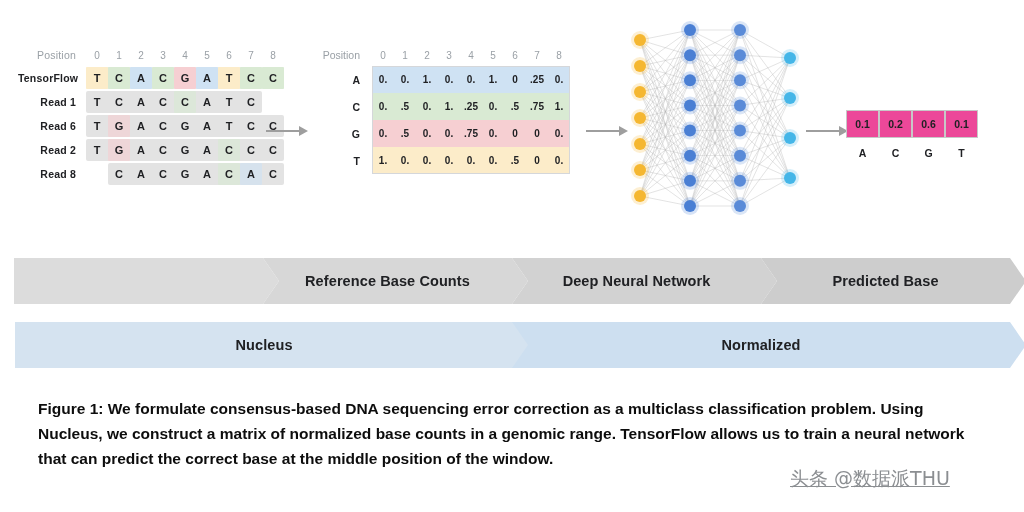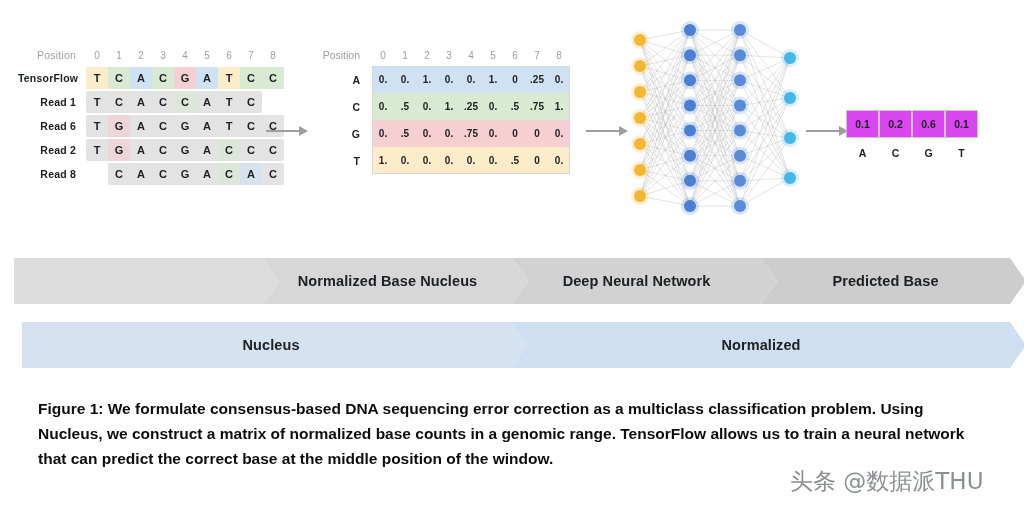--- a/index.html
+++ b/index.html
@@ -95,21 +95,21 @@
 
   
   #nnet { position: absolute; left: 628px; top: 18px; width: 180px; height: 200px; }
   #nnet svg { display: block; }
 
   
   #predict { position: absolute; left: 846px; top: 110px; }
   .pred-boxes { display: flex; }
   .pred-box {
     width: 33px; height: 28px;
-    background: #d946ef; border: 1px solid #c8c8c8;
+    background: #ec4899; border: 1px solid #c8c8c8;
     display: flex; align-items: center; justify-content: center;
     font-size: 10.5px; font-weight: bold; color: #202124;
   }
   .pred-labels { display: flex; margin-top: 9px; }
   .pred-lab {
     width: 33px; text-align: center;
     font-size: 10.5px; font-weight: bold; color: #202124;
   }
 
   
@@ -132,22 +132,22 @@
   .b2 { background: #cddff0; }
 
   
   #caption {
     position: absolute; left: 38px; top: 396px; width: 950px;
     font-size: 15.5px; font-weight: bold; line-height: 25px;
     color: #0d0d0d;
   }
   #watermark {
     position: absolute; left: 790px; top: 466px;
-    font-size: 23px; color: #5f6368; opacity: .72;
-    font-family: "DejaVu Sans", sans-serif; white-space: nowrap;
+    font-size: 19px; color: #5f6368; opacity: .72;
+    font-family: "DejaVu Sans", sans-serif; white-space: nowrap; text-decoration: underline;
   }
 </style>
 </head>
 <body>
 
 <div id="page">
 
   <div id="diagram">
 
     <div id="pileup">
@@ -578,33 +578,33 @@
         </div>
     </div>
   </div>
 
   <div class="band-row" id="band-gray">
       <div class="chev" style="left: 0px; width: 249px;">
         <div class="body g1" style="width: 265px; clip-path: polygon(0px 0px, 249px 0px, 265px 50%, 249px 100%, 0px 100%);"></div>
       </div>
       <div class="chev" style="left: 249px; width: 249px;">
         <div class="body g2" style="width: 265px; clip-path: polygon(0px 0px, 249px 0px, 265px 50%, 249px 100%, 0px 100%, 16px 50%);"></div>
-        <div class="txt">Normalized Base Nucleus</div>
+        <div class="txt">Reference Base Counts</div>
       </div>
       <div class="chev" style="left: 498px; width: 249px;">
         <div class="body g3" style="width: 265px; clip-path: polygon(0px 0px, 249px 0px, 265px 50%, 249px 100%, 0px 100%, 16px 50%);"></div>
         <div class="txt">Deep Neural Network</div>
       </div>
       <div class="chev" style="left: 747px; width: 249px;">
         <div class="body g4" style="width: 265px; clip-path: polygon(0px 0px, 249px 0px, 265px 50%, 249px 100%, 0px 100%, 16px 50%);"></div>
         <div class="txt">Predicted Base</div>
       </div>
     </div>
   <div class="band-row" id="band-blue">
-      <div class="chev" style="left: 8px; width: 498px;">
+      <div class="chev" style="left: 1px; width: 498px;">
         <div class="body b1" style="width: 514px; clip-path: polygon(0px 0px, 498px 0px, 514px 50%, 498px 100%, 0px 100%);"></div>
         <div class="txt">Nucleus</div>
       </div>
       <div class="chev" style="left: 498px; width: 498px;">
         <div class="body b2" style="width: 514px; clip-path: polygon(0px 0px, 498px 0px, 514px 50%, 498px 100%, 0px 100%, 16px 50%);"></div>
         <div class="txt">Normalized</div>
       </div>
     </div>
 
   <div id="caption">Figure 1: We formulate consensus-based DNA sequencing error correction as a multiclass classification problem. Using Nucleus, we construct a matrix of normalized base counts in a genomic range. TensorFlow allows us to train a neural network that can predict the correct base at the middle position of the window.</div>

